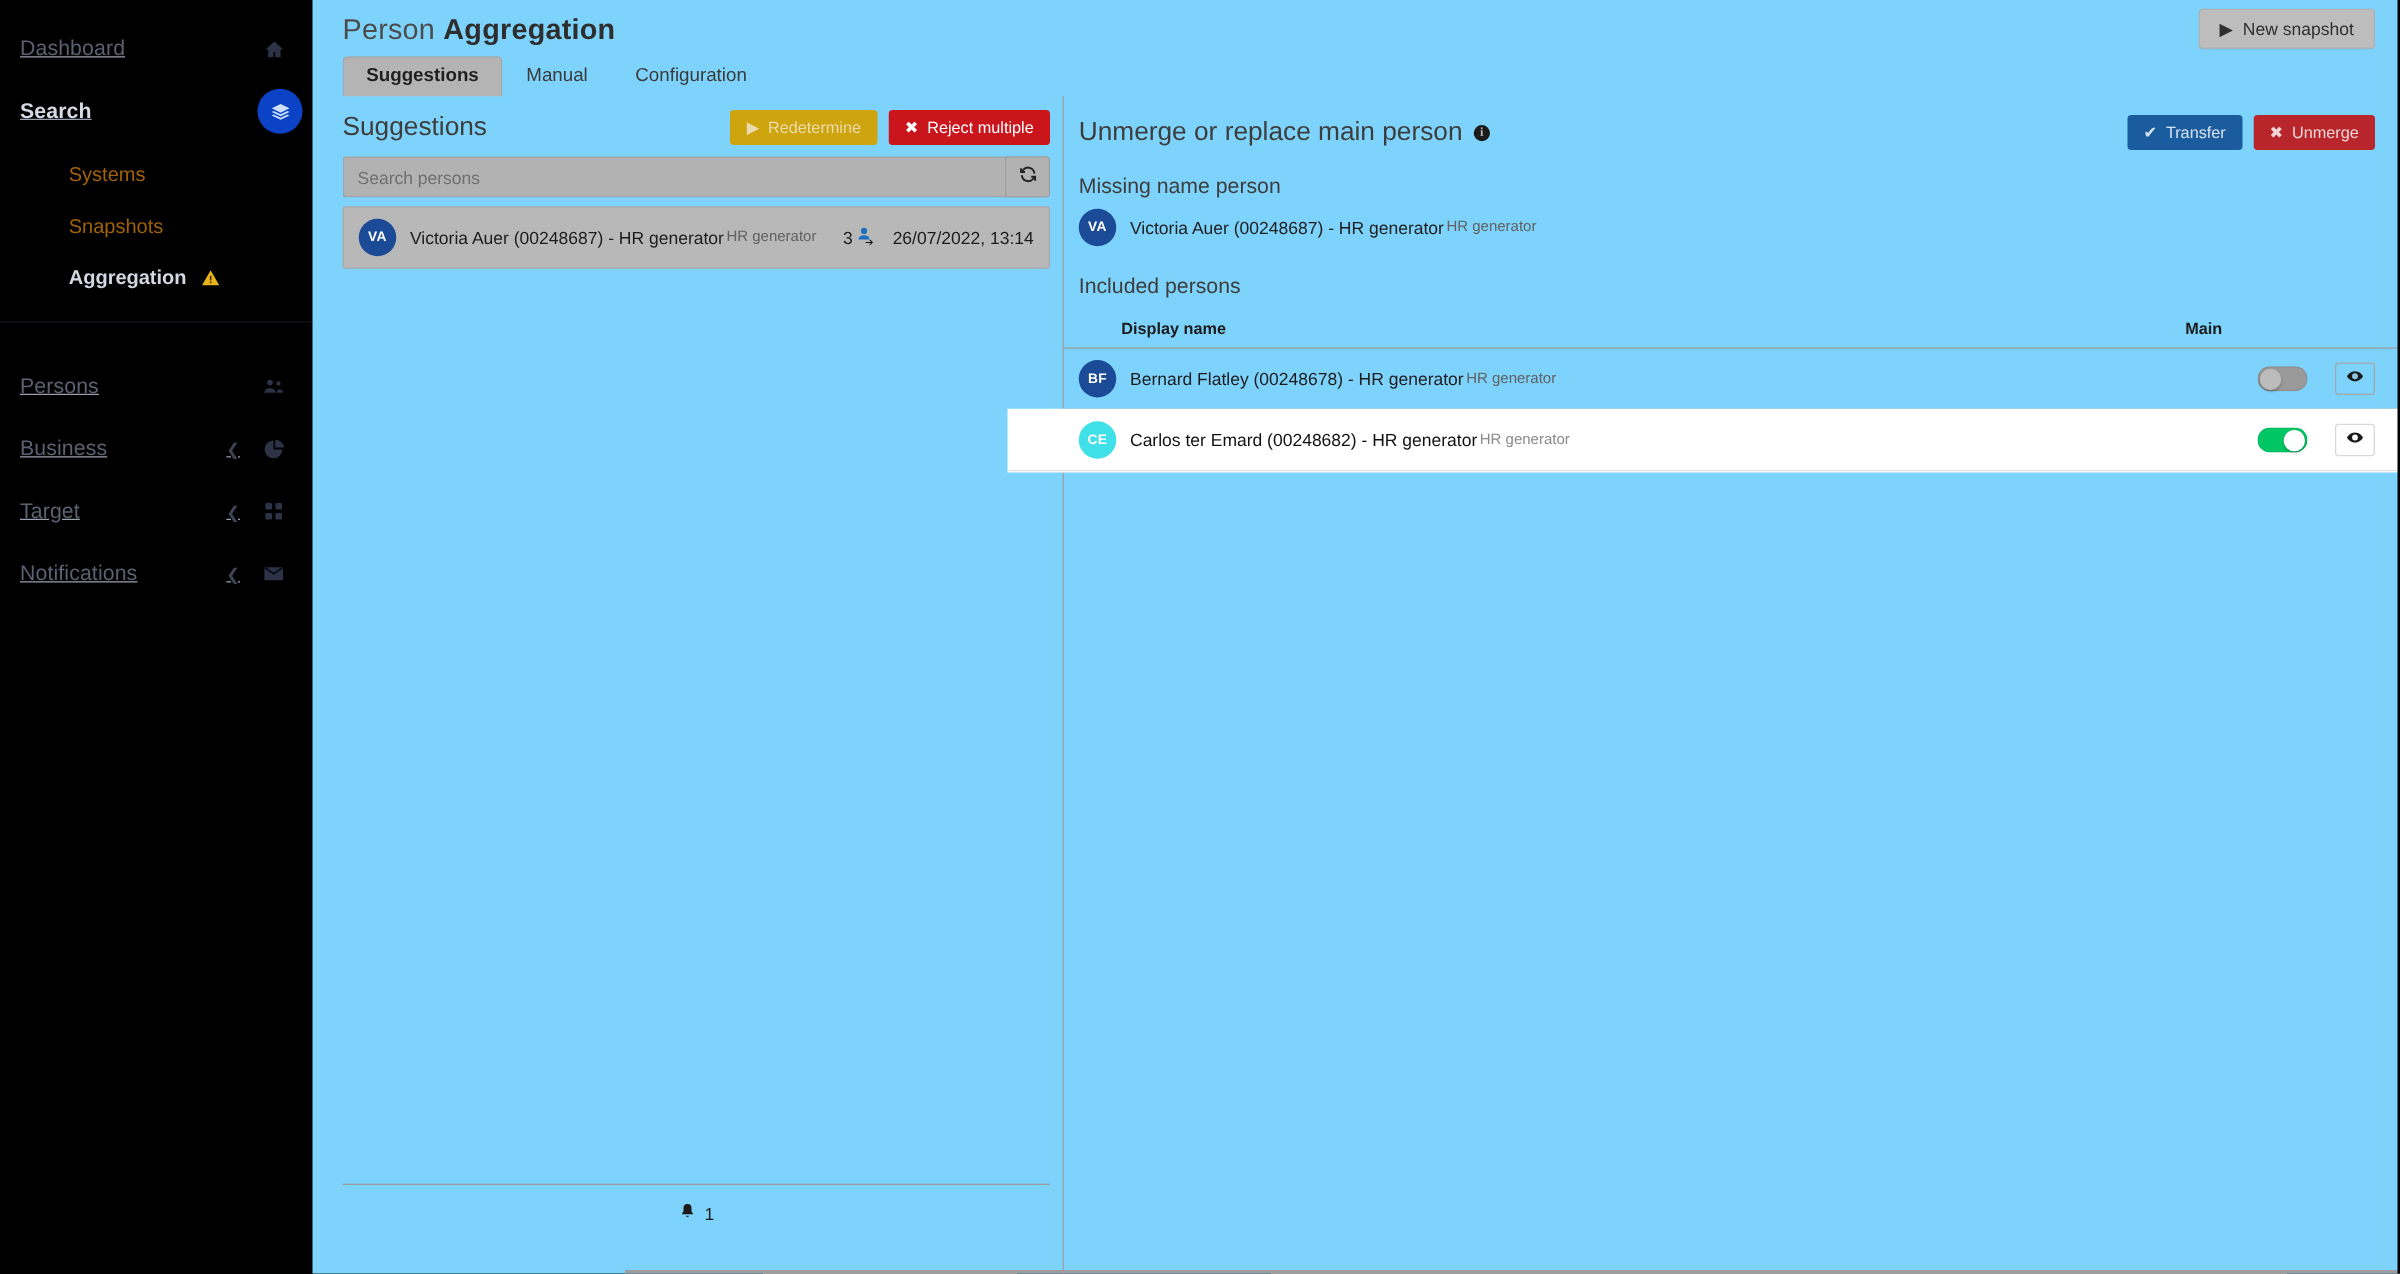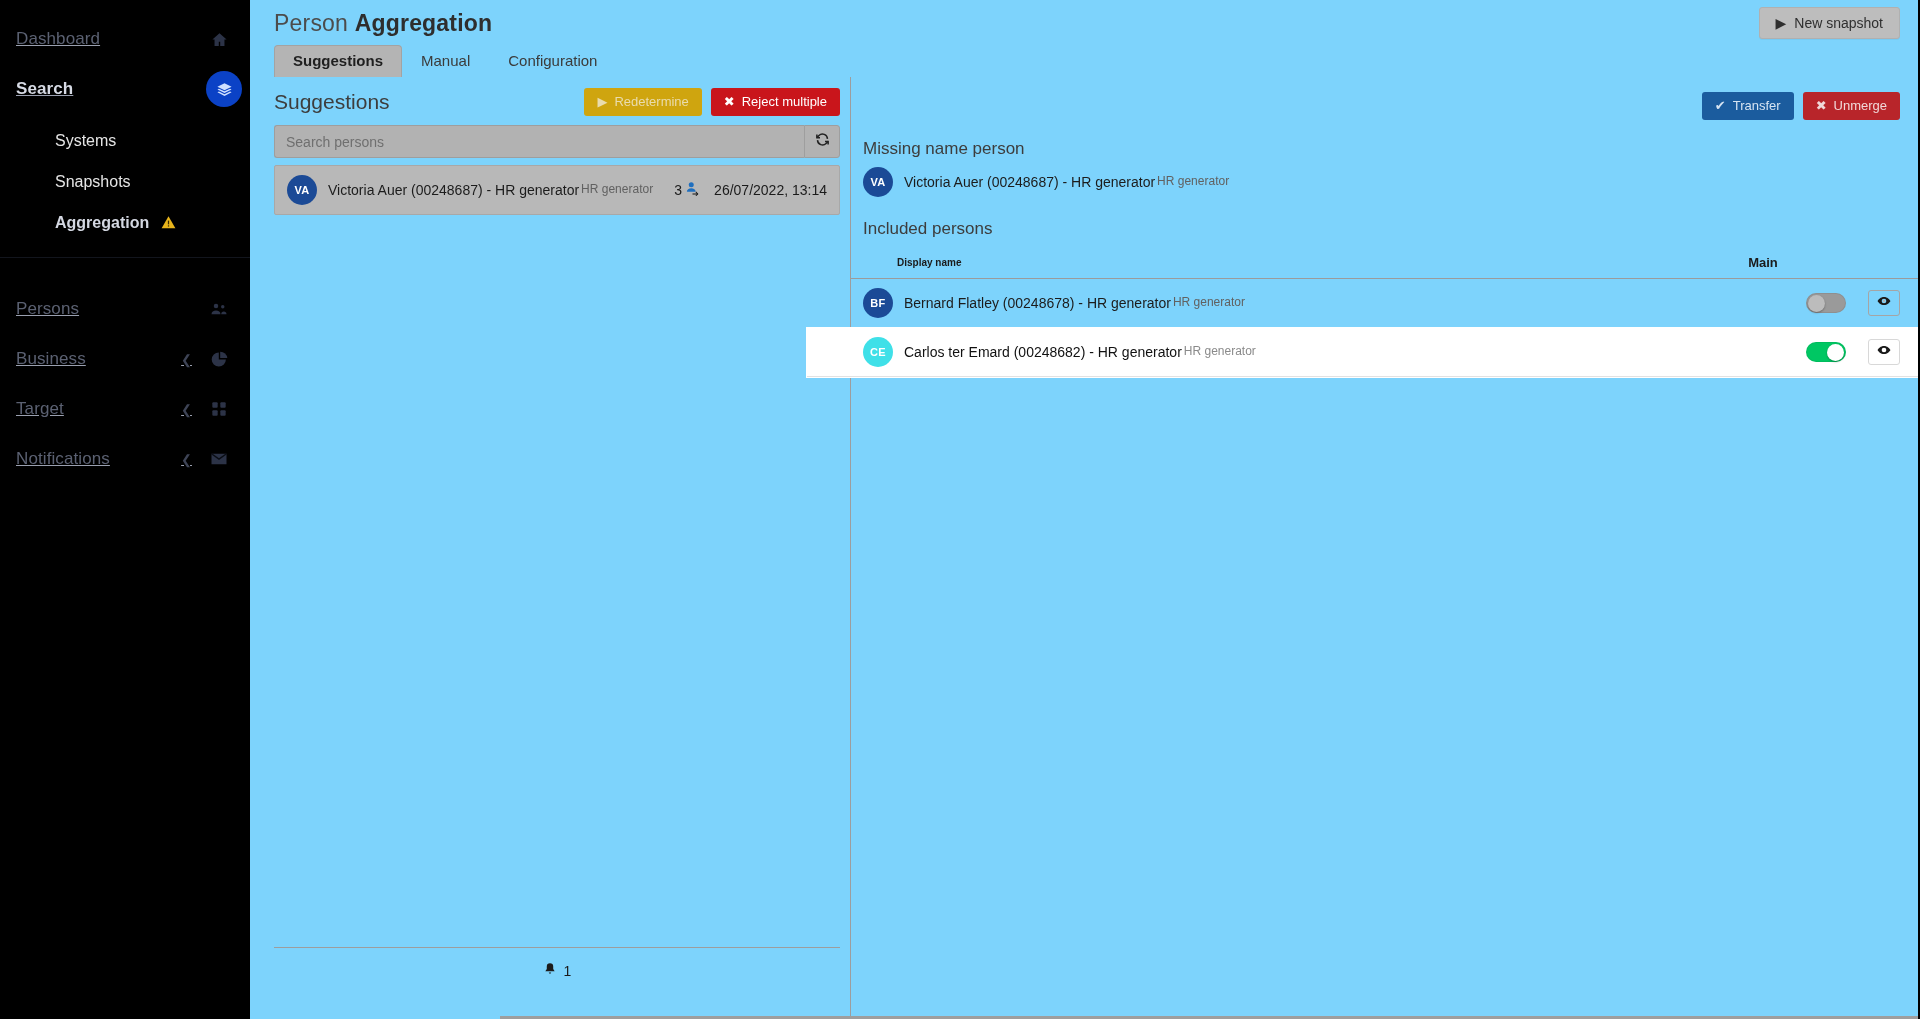--- a/index.html
+++ b/index.html
@@ -66,21 +66,21 @@
     background: #0b42c6;
     display: flex; align-items: center; justify-content: center;
     color: #cfe0ff;
   }
   .subnav { padding-top: 6px; }
   .subnav .sub-row {
     height: 41px;
     display: flex; align-items: center;
     padding-left: 55px;
     font-size: 16px;
-    color: #e5e5e5;
+    color: #a16207;
     white-space: nowrap;
   }
   .subnav .sub-row.active { color: #d4d8e2; font-weight: 700; }
   .warn-icon { margin-left: 12px; display:inline-flex; }
   .sidebar-sep {
     height: 1px; background: #12151d;
     margin: 14px 0 6px 0;
   }
   .sidebar-gap { height: 20px; }
 
@@ -307,21 +307,21 @@
   }
 
   
   .tbl { margin-top: 16px; }
   .tbl-head {
     display: flex; align-items: center;
     padding: 0 20px 8px 12px;
     border-bottom: 1px solid #9b9b9b;
   }
   .th-name {
-    font-size: 10px; font-weight: 700; color: #1b1b1b;
+    font-size: 13px; font-weight: 700; color: #1b1b1b;
     padding-left: 34px;
   }
   .th-main {
     margin-left: auto;
     font-size: 13px; font-weight: 700; color: #1b1b1b;
     width: 150px; text-align: center;
     padding-right: 62px;
     box-sizing: content-box;
   }
   .tbl-row {
@@ -578,20 +578,26 @@
                 <path d="M10 18a2 2 0 0 0 4 0z"></path>
               </svg>
             </span>
             <span>1</span>
           </div>
         </section>
 
         <section class="panel-right">
 
           <div class="right-head">
+            <div class="right-title">
+              <span>Unmerge or replace main person</span>
+              <span class="info-dot">
+                <span>i</span>
+              </span>
+            </div>
             <div class="right-actions">
               <button class="btn btn-primary">
                 <span>✔</span>
                 <span>Transfer</span>
               </button>
               <button class="btn btn-danger-2">
                 <span>✖</span>
                 <span>Unmerge</span>
               </button>
             </div>

